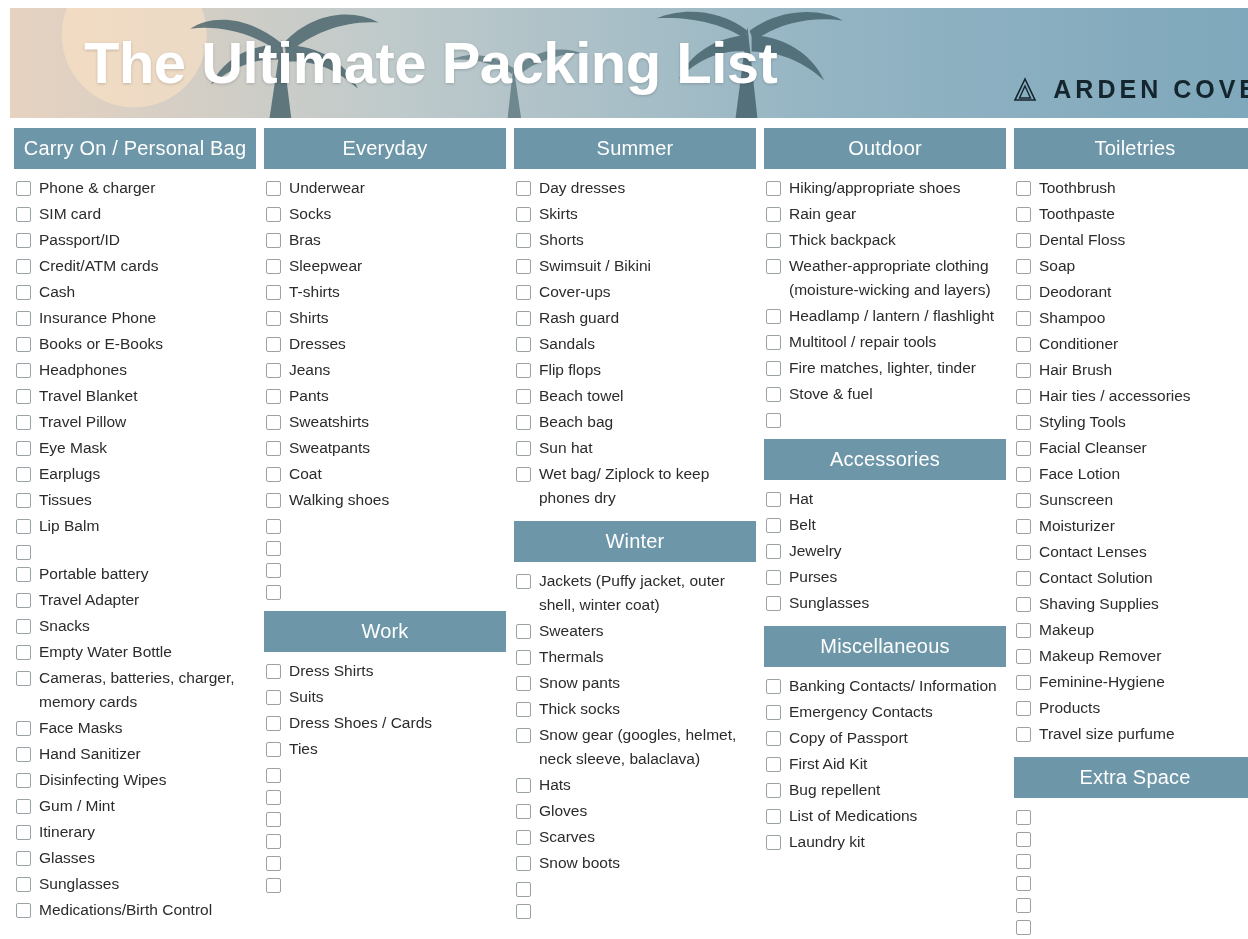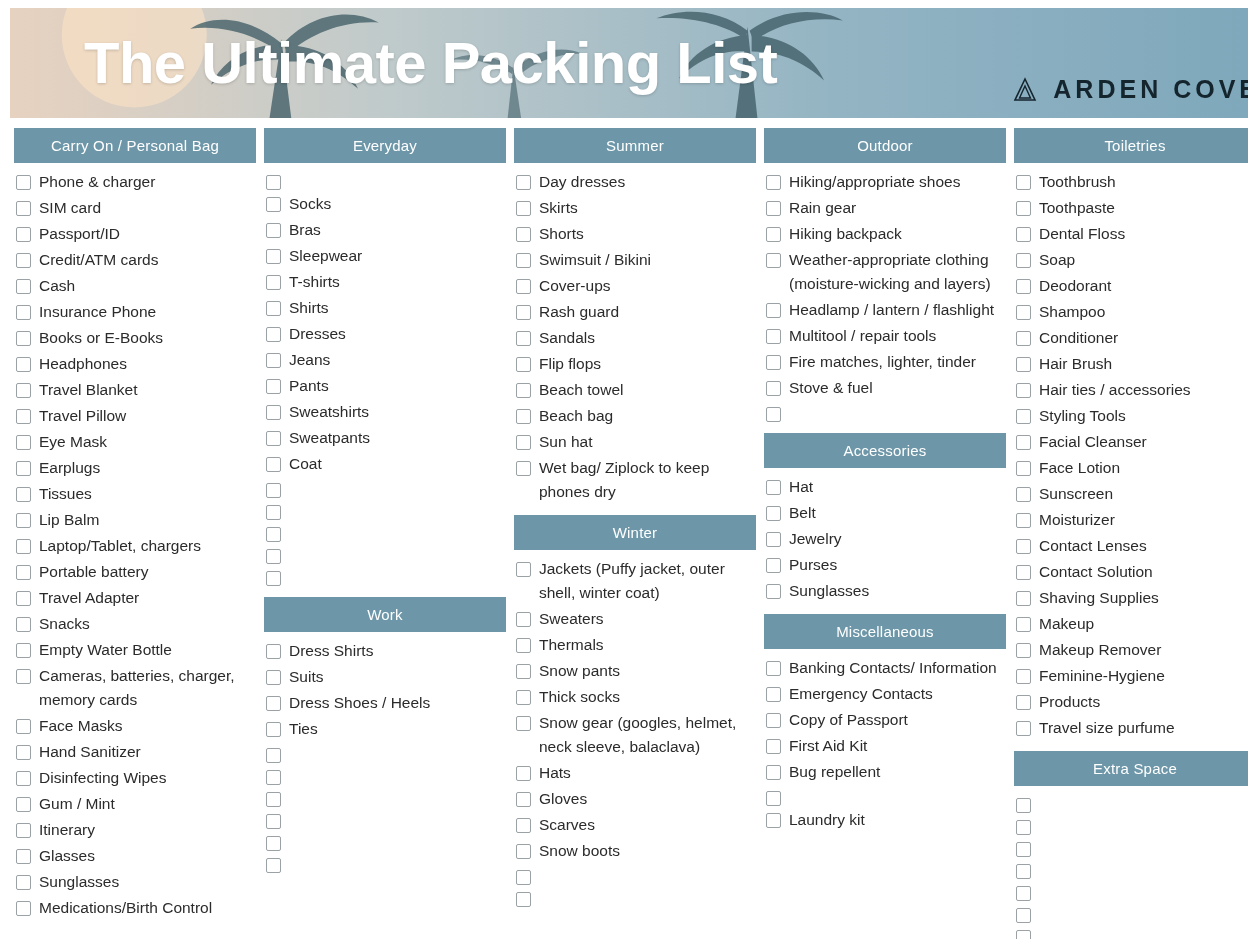--- a/index.html
+++ b/index.html
@@ -79,21 +79,21 @@
     width: 242px;
     flex: 0 0 242px;
   }
 
   .section { margin-bottom: 10px; }
 
   .section-header {
     background: #6d97a8;
     color: #ffffff;
     text-align: center;
-    font-size: 15px;
+    font-size: 20px;
     padding: 9px 4px;
     letter-spacing: 0.2px;
   }
 
   .items {
     list-style: none;
     margin: 6px 0 0 0;
     padding: 0;
   }
   .item {
@@ -220,21 +220,20 @@
             <li class="item">
               <span class="box"></span>
               <span class="label">Tissues</span>
             </li>
             <li class="item">
               <span class="box"></span>
               <span class="label">Lip Balm</span>
             </li>
             <li class="item">
               <span class="box"></span>
-              <span class="label">Laptop/Tablet, chargers</span>
             </li>
             <li class="item">
               <span class="box"></span>
               <span class="label">Portable battery</span>
             </li>
             <li class="item">
               <span class="box"></span>
               <span class="label">Travel Adapter</span>
             </li>
             <li class="item">
@@ -283,20 +282,21 @@
             </li>
           </ul>
         </div>
       </div>
       <div class="col">
         <div class="section">
           <div class="section-header">Everyday</div>
           <ul class="items">
             <li class="item">
               <span class="box"></span>
+              <span class="label">Underwear</span>
             </li>
             <li class="item">
               <span class="box"></span>
               <span class="label">Socks</span>
             </li>
             <li class="item">
               <span class="box"></span>
               <span class="label">Bras</span>
             </li>
             <li class="item">
@@ -330,20 +330,21 @@
             <li class="item">
               <span class="box"></span>
               <span class="label">Sweatpants</span>
             </li>
             <li class="item">
               <span class="box"></span>
               <span class="label">Coat</span>
             </li>
             <li class="item">
               <span class="box"></span>
+              <span class="label">Walking shoes</span>
             </li>
             <li class="item blank">
               <span class="box"></span>
               <span class="label"></span>
             </li>
             <li class="item blank">
               <span class="box"></span>
               <span class="label"></span>
             </li>
             <li class="item blank">
@@ -362,21 +363,21 @@
             <li class="item">
               <span class="box"></span>
               <span class="label">Dress Shirts</span>
             </li>
             <li class="item">
               <span class="box"></span>
               <span class="label">Suits</span>
             </li>
             <li class="item">
               <span class="box"></span>
-              <span class="label">Dress Shoes / Heels</span>
+              <span class="label">Dress Shoes / Cards</span>
             </li>
             <li class="item">
               <span class="box"></span>
               <span class="label">Ties</span>
             </li>
             <li class="item blank">
               <span class="box"></span>
               <span class="label"></span>
             </li>
             <li class="item blank">
@@ -517,21 +518,21 @@
             <li class="item">
               <span class="box"></span>
               <span class="label">Hiking/appropriate shoes</span>
             </li>
             <li class="item">
               <span class="box"></span>
               <span class="label">Rain gear</span>
             </li>
             <li class="item">
               <span class="box"></span>
-              <span class="label">Hiking backpack</span>
+              <span class="label">Thick backpack</span>
             </li>
             <li class="item">
               <span class="box"></span>
               <span class="label">Weather-appropriate clothing (moisture-wicking and layers)</span>
             </li>
             <li class="item">
               <span class="box"></span>
               <span class="label">Headlamp / lantern / flashlight</span>
             </li>
             <li class="item">
@@ -595,20 +596,21 @@
             <li class="item">
               <span class="box"></span>
               <span class="label">First Aid Kit</span>
             </li>
             <li class="item">
               <span class="box"></span>
               <span class="label">Bug repellent</span>
             </li>
             <li class="item">
               <span class="box"></span>
+              <span class="label">List of Medications</span>
             </li>
             <li class="item">
               <span class="box"></span>
               <span class="label">Laundry kit</span>
             </li>
           </ul>
         </div>
       </div>
       <div class="col">
         <div class="section">

